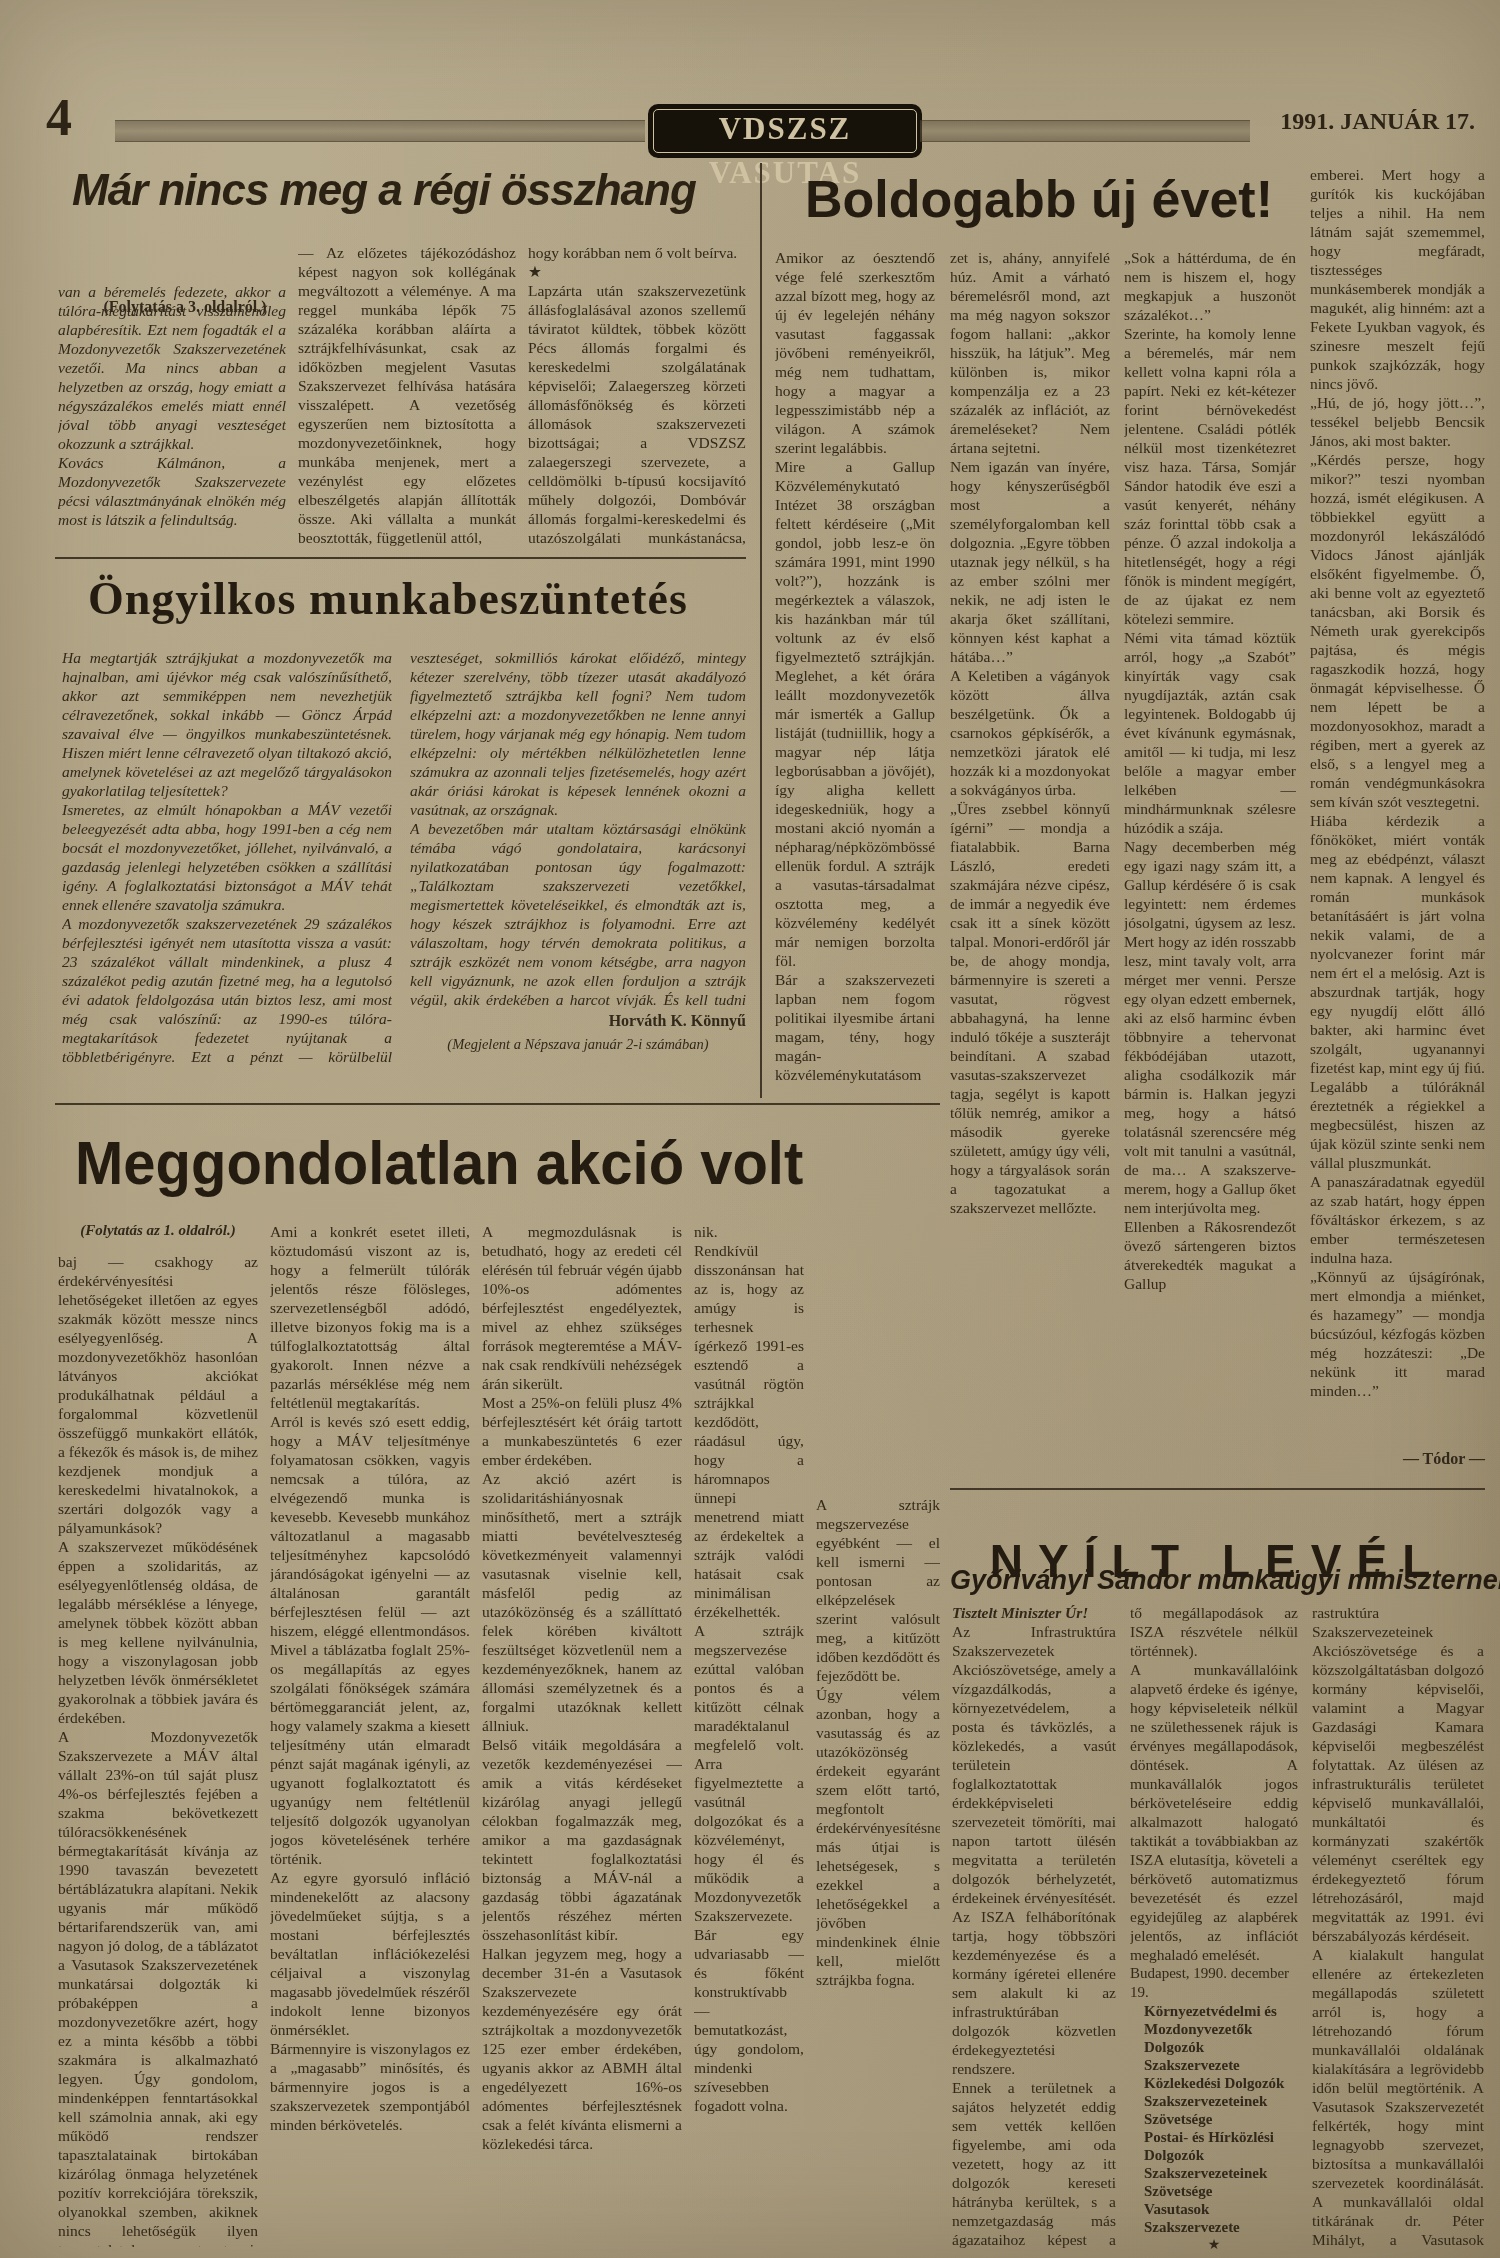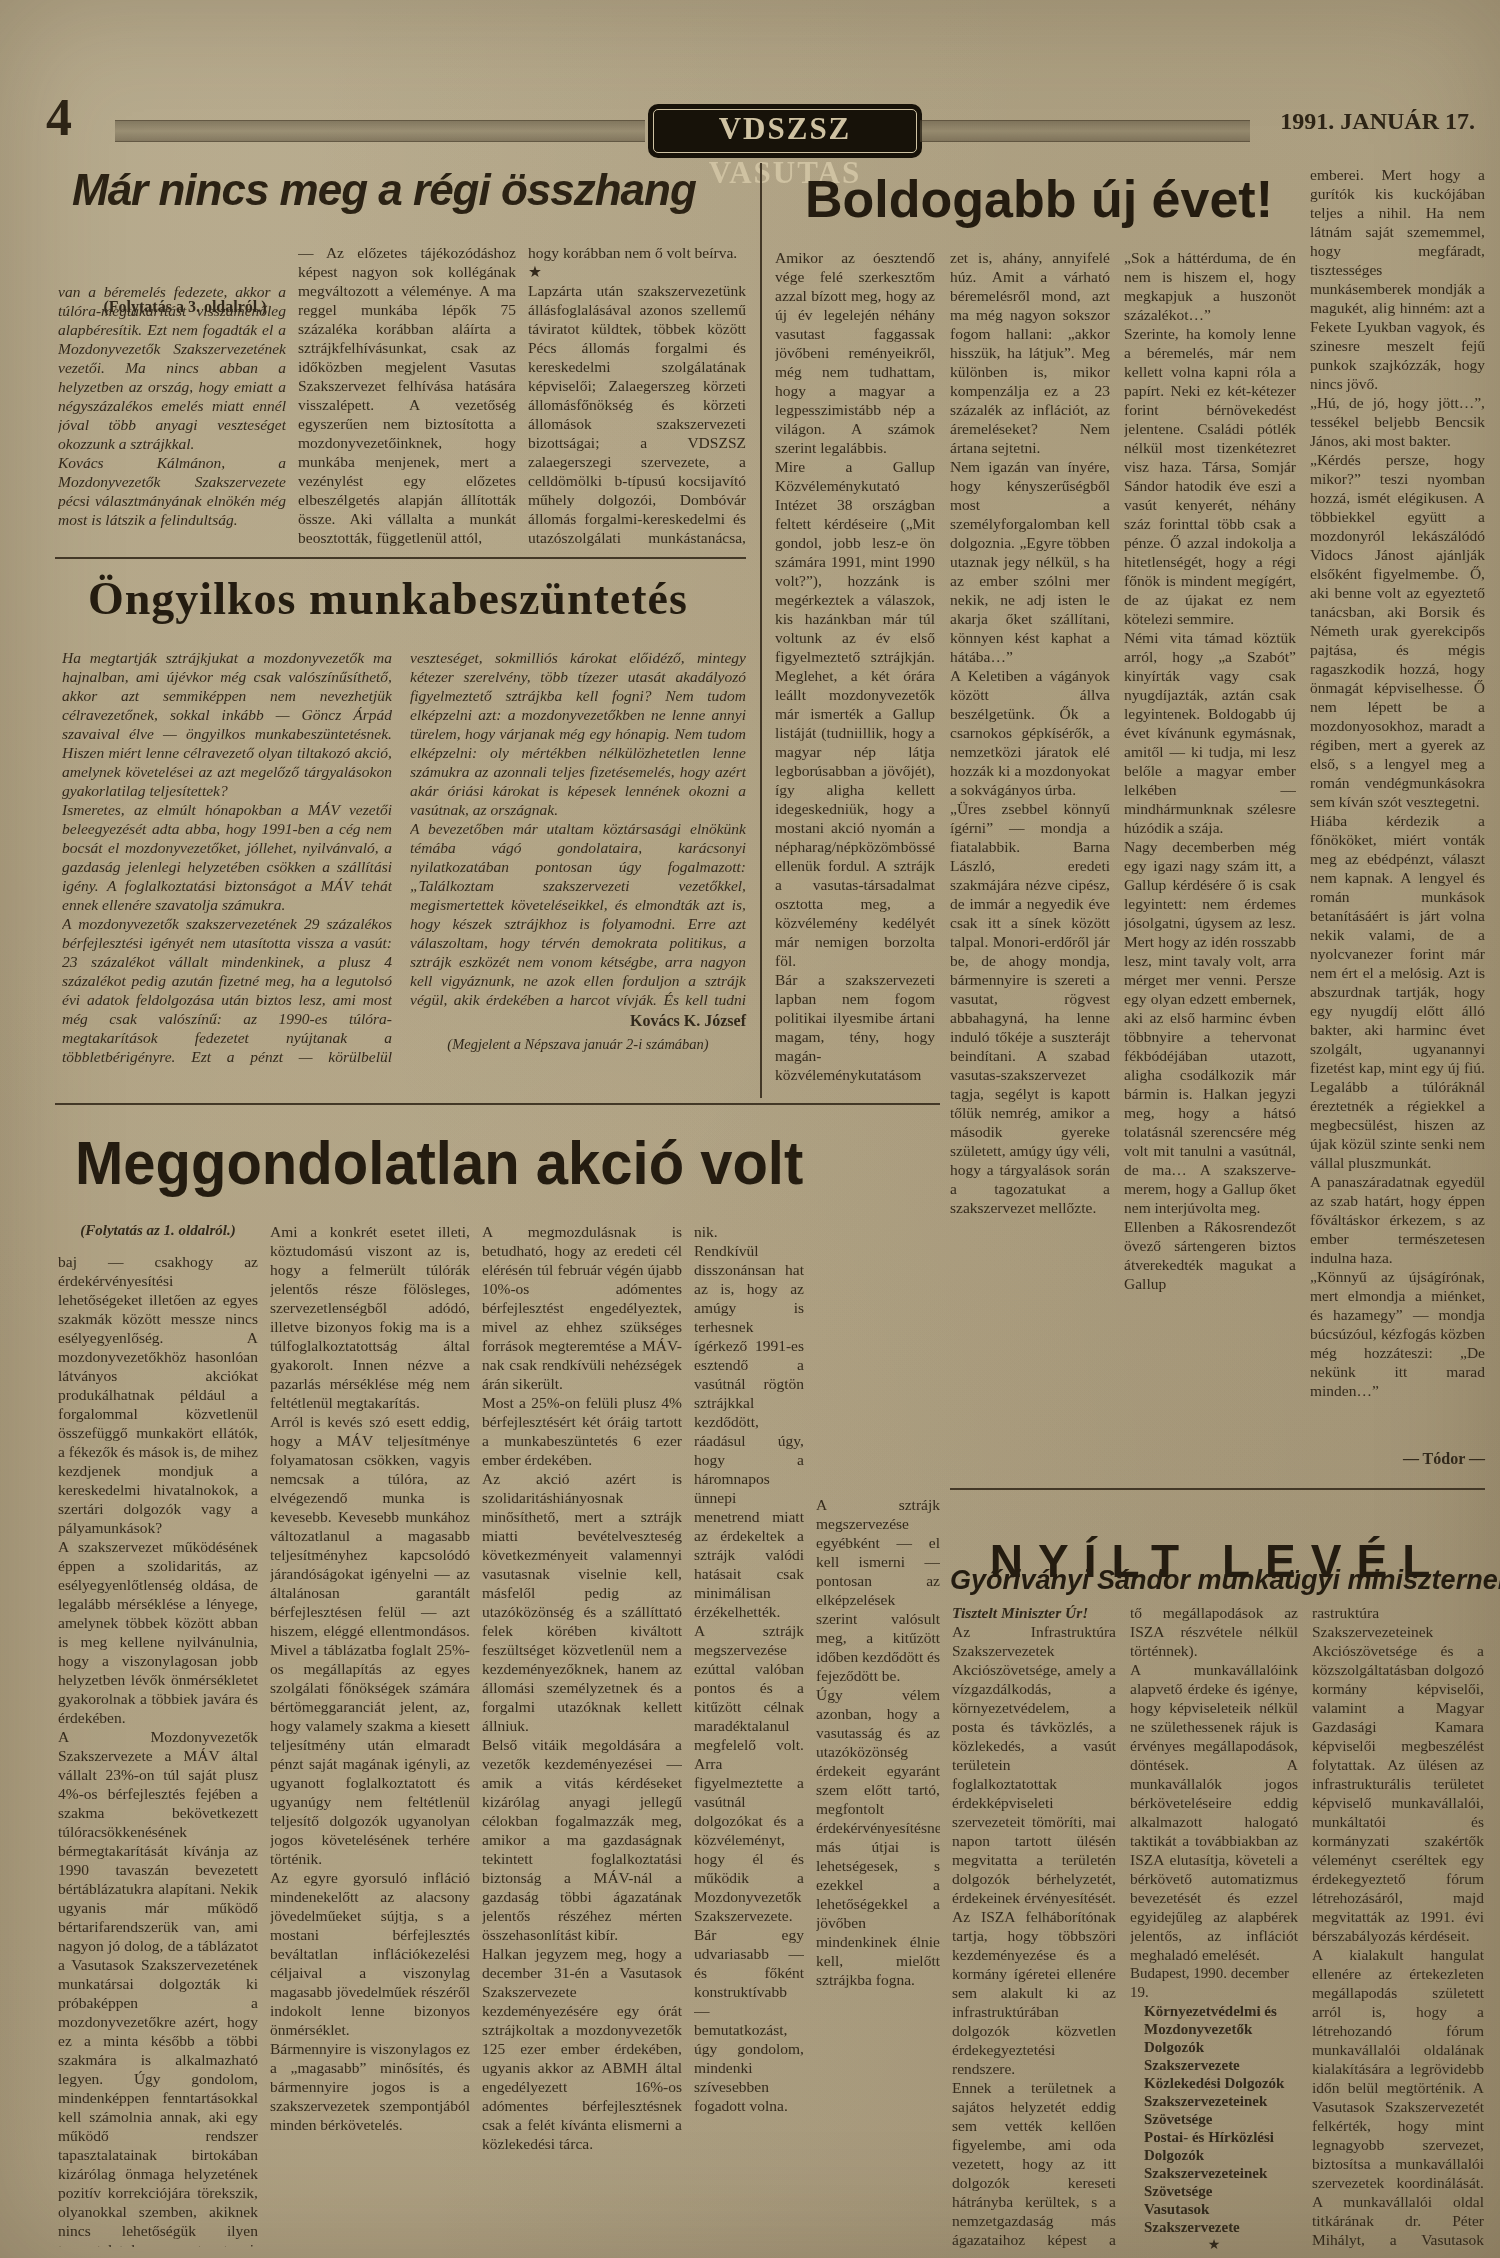--- a/index.html
+++ b/index.html
@@ -63,21 +63,21 @@
   <div class="abs vrule" style="left:760px;top:163px;height:935px;"></div>
 
   <div class="abs hrule" style="left:55px;top:557px;width:691px;"></div>
   <div class="abs h-serif" style="left:88px;top:572px;">Öngyilkos munkabeszüntetés</div>
   <div class="abs col ital" style="left:62px;top:648px;width:330px;height:418px;">Ha megtartják sztrájkjukat a mozdonyvezetők ma hajnalban, ami újévkor még csak valószínűsíthető, akkor azt semmiképpen nem nevezhetjük célravezetőnek, sokkal inkább — Göncz Árpád szavaival élve — öngyilkos munkabeszüntetésnek. Hiszen miért lenne célravezető olyan tiltakozó akció, amelynek követelései az azt megelőző tárgyalásokon gyakorlatilag teljesítettek?
 Ismeretes, az elmúlt hónapokban a MÁV vezetői beleegyezését adta abba, hogy 1991-ben a cég nem bocsát el mozdonyvezetőket, jóllehet, nyilvánvaló, a gazdaság jelenlegi helyzetében csökken a szállítási igény. A foglalkoztatási biztonságot a MÁV tehát ennek ellenére szavatolja számukra.
 A mozdonyvezetők szakszervezetének 29 százalékos bérfejlesztési igényét nem utasította vissza a vasút: 23 százalékot vállalt mindenkinek, a plusz 4 százalékot pedig azután fizetné meg, ha a legutolsó évi adatok feldolgozása után biztos lesz, ami most még csak valószínű: az 1990-es túlóra-megtakarítások fedezetet nyújtanak a többletbérigényre. Ezt a pénzt — körülbelül személyenként 400-600 forintot — a mozdonyvezetők januárra visszamenőlegesen megkapják. Szóval, ez a valószínűleg egy hónappal később folyósított 4-600 forint lenne az a nyomós ok, amiért óriási</div>
   <div class="abs col ital" style="left:410px;top:648px;width:336px;height:360px;">veszteséget, sokmilliós károkat előidéző, mintegy kétezer szerelvény, több tízezer utasát akadályozó figyelmeztető sztrájkba kell fogni? Nem tudom elképzelni azt: a mozdonyvezetőkben ne lenne annyi türelem, hogy várjanak még egy hónapig. Nem tudom elképzelni: oly mértékben nélkülözhetetlen lenne számukra az azonnali teljes fizetésemelés, hogy azért akár óriási károkat is képesek lennének okozni a vasútnak, az országnak.
 A bevezetőben már utaltam köztársasági elnökünk témába vágó gondolataira, karácsonyi nyilatkozatában pontosan úgy fogalmazott: „Találkoztam szakszervezeti vezetőkkel, megismertettek követeléseikkel, és elmondták azt is, hogy készek sztrájkhoz is folyamodni. Erre azt válaszoltam, hogy térvén demokrata politikus, a sztrájk eszközét nem vonom kétségbe, arra nagyon kell vigyáznunk, ne azok ellen forduljon a sztrájk végül, akik érdekében a harcot vívják. És kell tudni választani a célravezető munkabeszüntetést az öngyilkos sztrájktól.”
 Úgy vélem, bölcs szavait nem ártana megfontolni a mozdonyvezetők szakszervezetében sem.</div>
-  <div class="abs byline" style="left:410px;top:1012px;width:336px;">Kovács K. József</div>
+  <div class="abs byline" style="left:410px;top:1012px;width:336px;">Horváth K. Könnyű</div>
   <div class="abs source" style="left:410px;top:1036px;width:336px;">(Megjelent a Népszava január 2-i számában)</div>
 
   <div class="abs h-heavy" style="left:805px;top:160px;margin-top:9px;">Boldogabb új évet!</div>
   <div class="abs col" style="left:775px;top:248px;width:160px;height:836px;">Amikor az óesztendő vége felé szerkesztőm azzal bízott meg, hogy az új év legelején néhány vasutast faggassak jövőbeni reményeikről, még nem tudhattam, hogy a magyar a legpesszimistább nép a világon. A számok szerint legalábbis.
 Mire a Gallup Közvéleménykutató Intézet 38 országban feltett kérdéseire („Mit gondol, jobb lesz-e ön számára 1991, mint 1990 volt?”), hozzánk is megérkeztek a válaszok, kis hazánkban már túl voltunk az év első figyelmeztető sztrájkján. Meglehet, a két órára leállt mozdonyvezetők már ismerték a Gallup listáját (tudniillik, hogy a magyar nép látja legborúsabban a jövőjét), így aligha kellett idegeskedniük, hogy a mostani akció nyomán a népharag/népközömbösség ellenük fordul. A sztrájk a vasutas-társadalmat osztotta meg, a közvélemény kedélyét már nemigen borzolta föl.
 Bár a szakszervezeti lapban nem fogom politikai ilyesmibe ártani magam, tény, hogy magán-közvéleménykutatásom eredménye nem találkozik a Gallupéval. Én ugyanis azokkal a vasutasokkal beszélgettem, akik a bizonyos bizakodó két százalékhoz tartoznak, s a szakszerve-</div>
   <div class="abs col" style="left:950px;top:248px;width:160px;height:1235px;">zet is, ahány, annyifelé húz. Amit a várható béremelésről mond, azt ma még nagyon sokszor fogom hallani: „akkor hisszük, ha látjuk”. Meg különben is, mikor kompenzálja ez a 23 százalék az inflációt, az áremeléseket? Nem ártana sejtetni.
 Nem igazán van ínyére, hogy kényszerűségből most a személyforgalomban kell dolgoznia. „Egyre többen utaznak jegy nélkül, s ha az ember szólni mer nekik, ne adj isten le akarja őket szállítani, könnyen kést kaphat a hátába…”
 A Keletiben a vágányok között állva beszélgetünk. Ők a csarnokos gépkísérők, a nemzetközi járatok elé hozzák ki a mozdonyokat a sokvágányos úrba.
 „Üres zsebbel könnyű ígérni” — mondja a fiatalabbik. Barna László, eredeti szakmájára nézve cipész, de immár a negyedik éve csak itt a sínek között talpal. Monori-erdőről jár be, de ahogy mondja, bármennyire is szereti a vasutat, rögvest abbahagyná, ha lenne induló tőkéje a suszterájt beindítani. A szabad vasutas-szakszervezet tagja, segélyt is kapott tőlük nemrég, amikor a második gyereke született, amúgy úgy véli, hogy a tárgyalások során a tagozatukat a szakszervezet mellőzte.</div>

